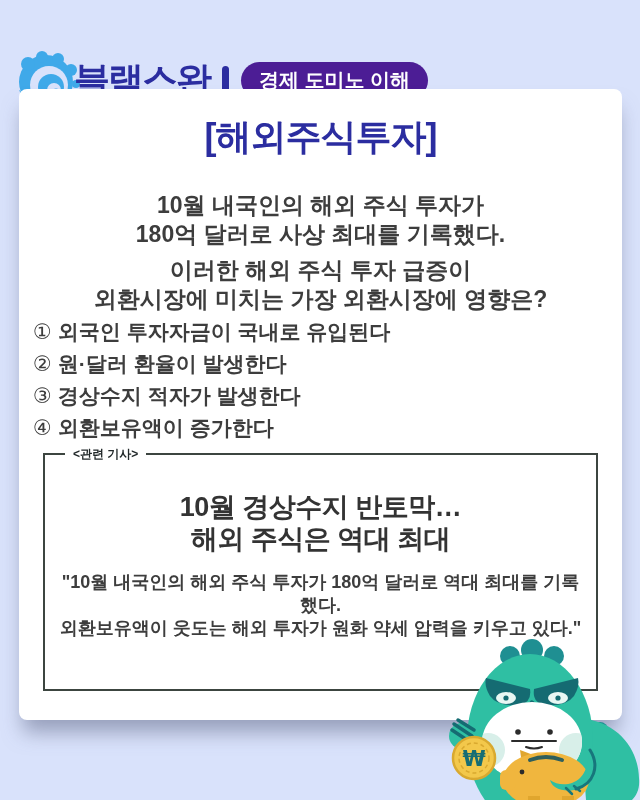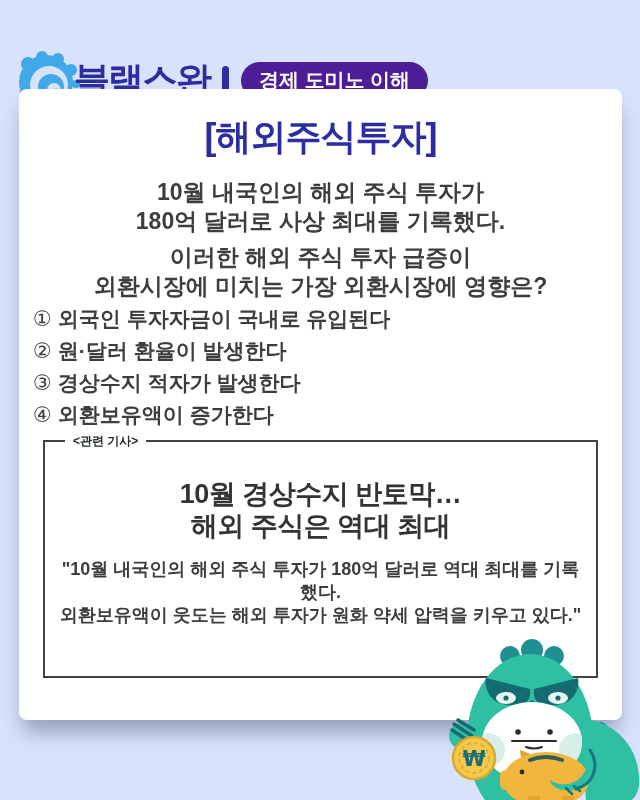--- a/index.html
+++ b/index.html
@@ -36,21 +36,21 @@
     position: absolute; left: 19px; top: 89px; width: 603px; height: 631px;
     background: #ffffff; border-radius: 8px;
     box-shadow: 0 16px 20px -4px rgba(96, 104, 134, 0.55);
     text-align: center;
   }
   .card-title {
     margin-top: 25px; font-size: 36px; line-height: 46px;
     font-weight: 800; color: #2b2da0; letter-spacing: -1px;
   }
   .para { font-size: 23px; line-height: 29px; font-weight: 700; color: #3d3d3d; }
-  .para.intro { margin-top: 18px; }
+  .para.intro { margin-top: 31px; }
   .para.question { margin-top: 7px; }
 
   .options { margin-top: 2px; text-align: left; padding-left: 14px; list-style: none; }
   .option { font-size: 21px; line-height: 32px; font-weight: 700; color: #3d3d3d; }
   .option .num { margin-right: 6px; font-weight: 400; }
 
   
   .article-box {
     position: relative; margin: 9px 24px 0 24px; height: 238px;
     border: 2px solid #3c4540; text-align: center;

